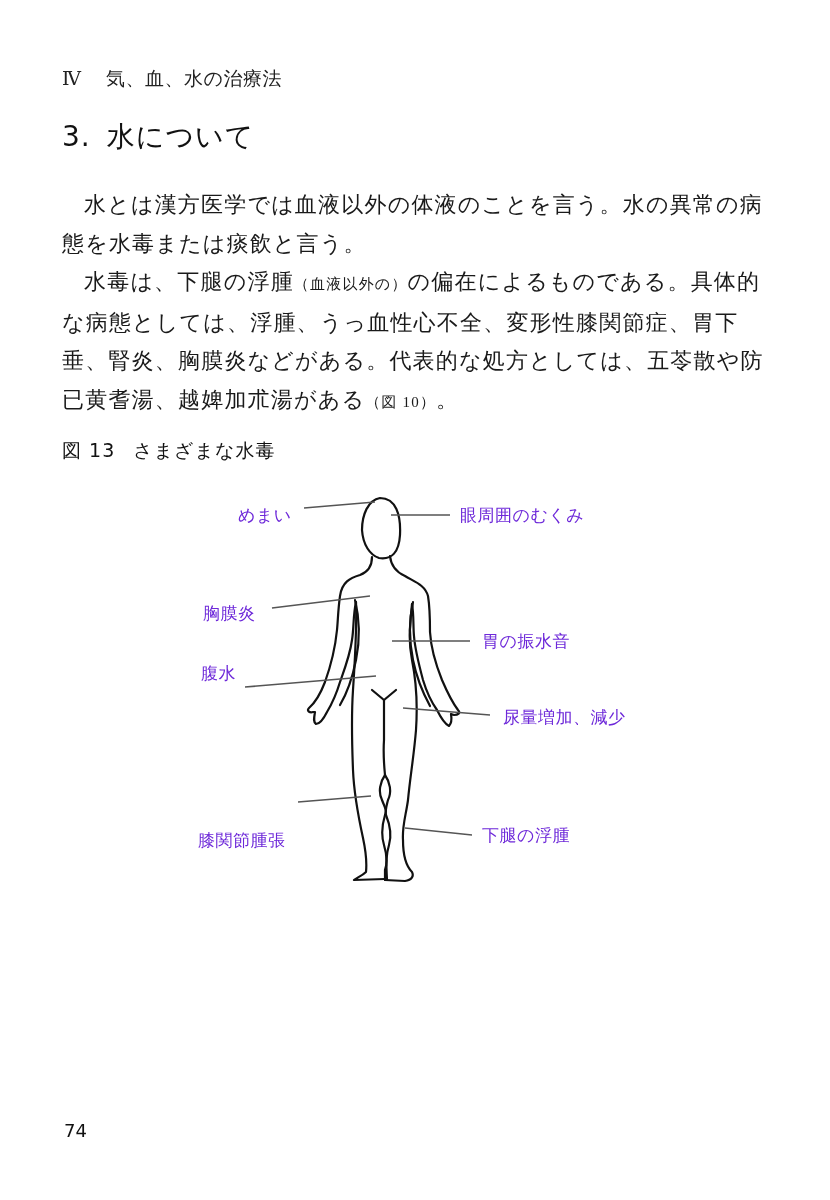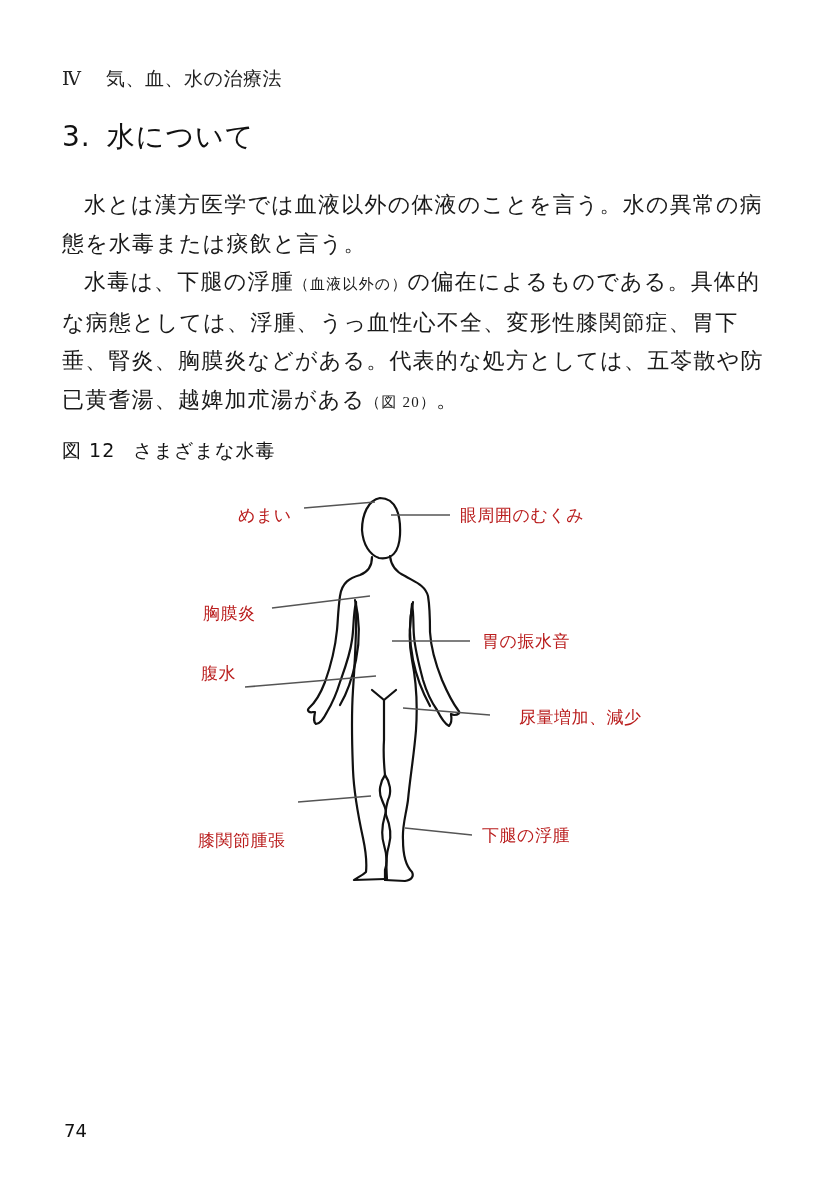--- a/index.html
+++ b/index.html
@@ -9,44 +9,44 @@
   .running-head .num { margin-right: 18px; }
   .section-title { position: absolute; left: 62px; top: 118px; font-family: "DejaVu Sans", "Liberation Sans", sans-serif; font-size: 28px; font-weight: normal; color: #111; margin: 0; letter-spacing: 1px; }
   .section-title .num { margin-right: 16px; }
   .body-text { position: absolute; left: 62px; top: 186px; width: 710px; font-family: "DejaVu Serif", "Liberation Serif", serif; font-size: 22px; line-height: 38.5px; color: #1a1a1a; }
   .body-text p { margin: 0; text-indent: 1em; letter-spacing: 1.2px; }
   .body-text .small { font-size: 15px; font-family: Liberation Serif, serif; }
   .fig-caption { position: absolute; left: 62px; top: 438px; font-family: "DejaVu Sans", "Liberation Sans", sans-serif; font-size: 19px; color: #111; letter-spacing: 1px; }
   .fig-caption .fig-num { margin-right: 18px; }
   .figure { position: absolute; left: 0; top: 470px; width: 830px; height: 430px; }
   .figure svg { position: absolute; left: 0; top: 0; }
-  .fig-label { position: absolute; font-family: Liberation Mono, monospace; font-size: 17px; color: #b91c1c; white-space: nowrap; letter-spacing: 0.5px; }
+  .fig-label { position: absolute; font-family: Liberation Mono, monospace; font-size: 17px; color: #6d28d9; white-space: nowrap; letter-spacing: 0.5px; }
   .page-number { position: absolute; left: 64px; top: 1120px; font-family: "DejaVu Sans", "Liberation Sans", sans-serif; font-size: 18px; color: #111; }
 </style>
 </head>
 <body>
 
 <div class="page">
 
   <div class="running-head">
     <span class="num">Ⅳ</span>
     <span>気、血、水の治療法</span>
   </div>
 
   <h2 class="section-title">
     <span class="num">3.</span><span>水について</span>
   </h2>
 
   <div class="body-text">
     <p>水とは漢方医学では血液以外の体液のことを言う。水の異常の病態を水毒または痰飲と言う。</p>
-    <p><span>水毒は、下腿の浮腫</span><span class="small">（血液以外の）</span><span>の偏在によるものである。具体的な病態としては、浮腫、うっ血性心不全、変形性膝関節症、胃下垂、腎炎、胸膜炎などがある。代表的な処方としては、五苓散や防已黄耆湯、越婢加朮湯がある</span><span class="small">（図 20）</span><span>。</span></p>
+    <p><span>水毒は、下腿の浮腫</span><span class="small">（血液以外の）</span><span>の偏在によるものである。具体的な病態としては、浮腫、うっ血性心不全、変形性膝関節症、胃下垂、腎炎、胸膜炎などがある。代表的な処方としては、五苓散や防已黄耆湯、越婢加朮湯がある</span><span class="small">（図 10）</span><span>。</span></p>
   </div>
 
   <div class="fig-caption">
-    <span class="fig-num">図 12</span><span>さまざまな水毒</span>
+    <span class="fig-num">図 13</span><span>さまざまな水毒</span>
   </div>
 
   <div class="figure">
     <svg width="830" height="430" viewBox="0 470 830 430">
       <g fill="none" stroke="#111" stroke-width="2.2" stroke-linecap="round" stroke-linejoin="round">
 
         <path d="M380,498 C368,500 362,515 362,530 C363,545 370,555 379,558 C392,560 399,552 400,535 C401,515 396,498 380,498 Z"></path>
 
         <path d="M372,557 C372,566 368,572 360,575 C350,578 342,582 340,596 C338,610 338,620 337,630 C335,650 330,668 325,682 C320,695 316,702 309,708 C306,711 310,713 313,712 L315,712 C314,718 313,722 316,724 C320,724 324,718 327,712 C333,702 337,692 340,682 C345,668 350,655 352,640 C354,628 353,615 356,602"></path>
         <path d="M390,556 C391,566 396,572 405,576 C415,582 425,585 428,596 C430,608 430,620 430,632 C431,650 436,665 442,680 C448,694 452,702 458,710 C461,713 458,715 454,715 L451,714 C452,720 451,724 449,726 C445,724 440,716 437,710 C430,700 426,690 423,680 C419,665 415,650 414,636 C413,626 414,615 412,604"></path>
@@ -71,20 +71,20 @@
         <line x1="298" y1="802" x2="371" y2="796"></line>
         <line x1="405" y1="828" x2="472" y2="835"></line>
       </g>
     </svg>
 
     <span class="fig-label" style="left:238px; top:34px;">めまい</span>
     <span class="fig-label" style="left:460px; top:34px;">眼周囲のむくみ</span>
     <span class="fig-label" style="left:203px; top:132px;">胸膜炎</span>
     <span class="fig-label" style="left:482px; top:160px;">胃の振水音</span>
     <span class="fig-label" style="left:201px; top:192px;">腹水</span>
-    <span class="fig-label" style="left:503px; top:236px;margin-left:16px;">尿量増加、減少</span>
+    <span class="fig-label" style="left:503px; top:236px;">尿量増加、減少</span>
     <span class="fig-label" style="left:198px; top:315px;margin-top:44px;">膝関節腫張</span>
     <span class="fig-label" style="left:482px; top:354px;">下腿の浮腫</span>
   </div>
 
   <div class="page-number">74</div>
 
 </div>
 
 </body></html>

